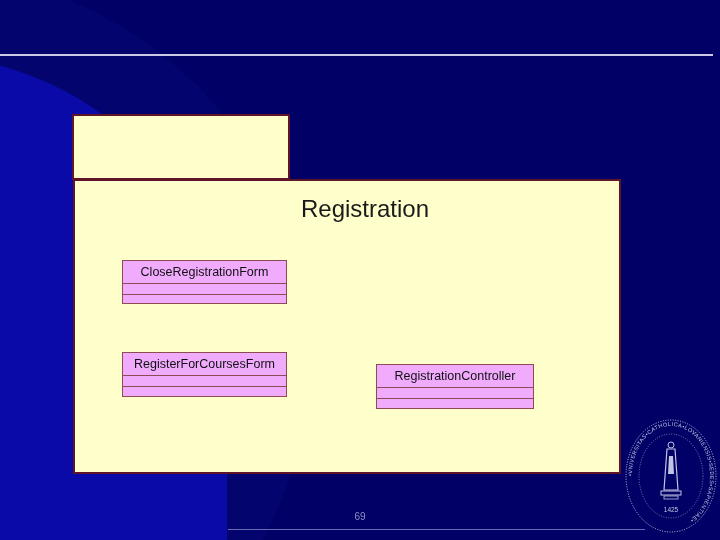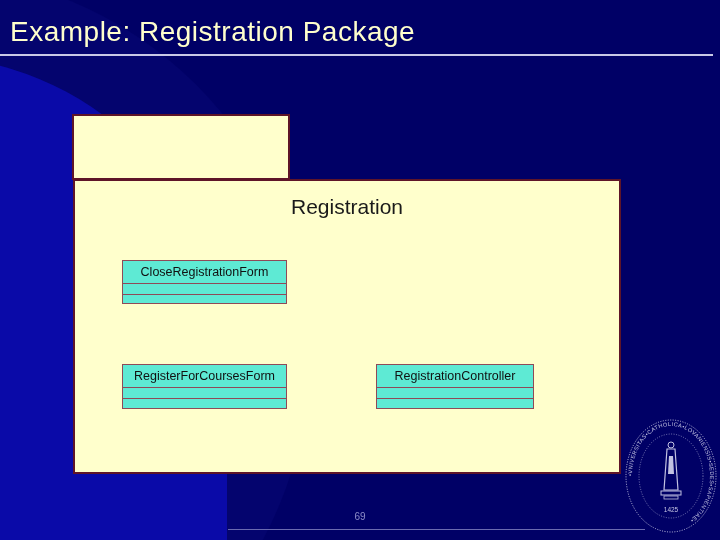--- a/index.html
+++ b/index.html
@@ -36,27 +36,27 @@
   
   .pkg-tab{
     position:absolute;left:72px;top:114px;width:218px;height:66px;
     background:#ffffcc;border:2px solid #5e1528;box-sizing:border-box;
   }
   .pkg-body{
     position:absolute;left:73px;top:179px;width:548px;height:295px;
     background:#ffffcc;border:2px solid #5e1528;box-sizing:border-box;
   }
   .pkg-name{
-    position:absolute;left:73px;top:195px;width:548px;
-    text-align:center;color:#1a1a1a;font-size:21px;
+    position:absolute;left:91px;top:195px;width:548px;
+    text-align:center;color:#1a1a1a;font-size:24px;
   }
   
   .uml-class{
     position:absolute;box-sizing:border-box;
-    background:#5eead4;border:1px solid #8f4a58;
+    background:#f0abfc;border:1px solid #8f4a58;
   }
   .uml-class .name{
     height:22px;line-height:22px;text-align:center;
     color:#111;font-size:12.5px;white-space:nowrap;overflow:hidden;
   }
   .uml-class .comp{
     height:10px;border-top:1px solid #8f4a58;
   }
   
   .page-num{
@@ -73,35 +73,34 @@
 </style>
 </head>
 <body>
 
 <div id="slide">
 
   <div class="faint-ring"></div>
   <div class="big-circle"></div>
   <div class="bottom-block"></div>
 
-  <div class="title">Example: Registration Package</div>
   <div class="title-rule"></div>
 
   <div class="pkg-tab"></div>
   <div class="pkg-body"></div>
   <div class="pkg-name">Registration</div>
 
   <div class="uml-class" style="left:122px;top:260px;width:165px;height:44px">
     <div class="name">CloseRegistrationForm</div>
     <div class="comp"></div>
     <div class="comp"></div>
   </div>
 
 
-  <div class="uml-class" style="left:122px;top:364px;width:165px;height:45px">
+  <div class="uml-class" style="left:122px;top:352px;width:165px;height:45px">
     <div class="name">RegisterForCoursesForm</div>
     <div class="comp"></div>
     <div class="comp"></div>
   </div>
 
   <div class="uml-class" style="left:376px;top:364px;width:158px;height:45px">
     <div class="name">RegistrationController</div>
     <div class="comp"></div>
     <div class="comp"></div>
   </div>

